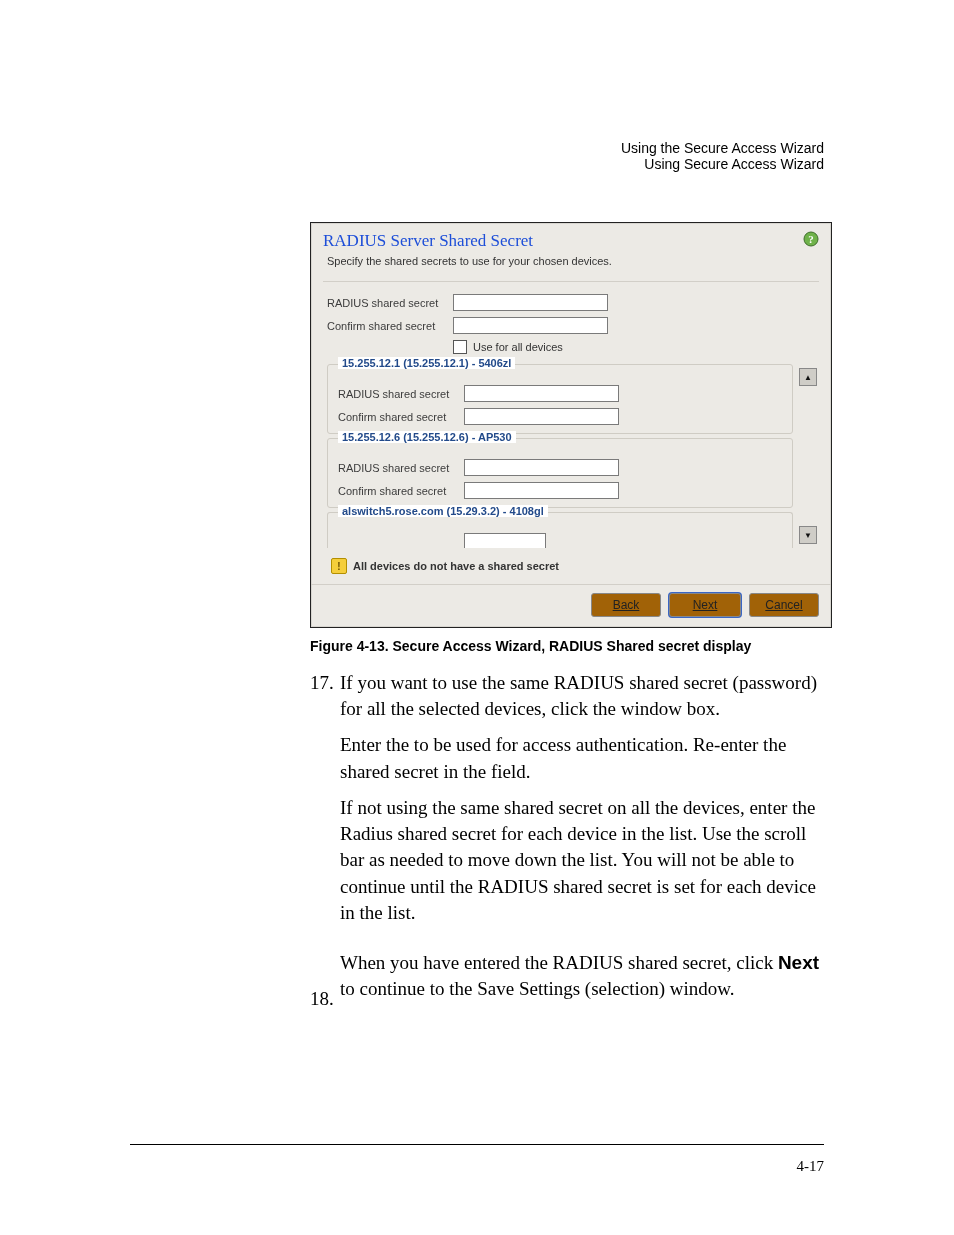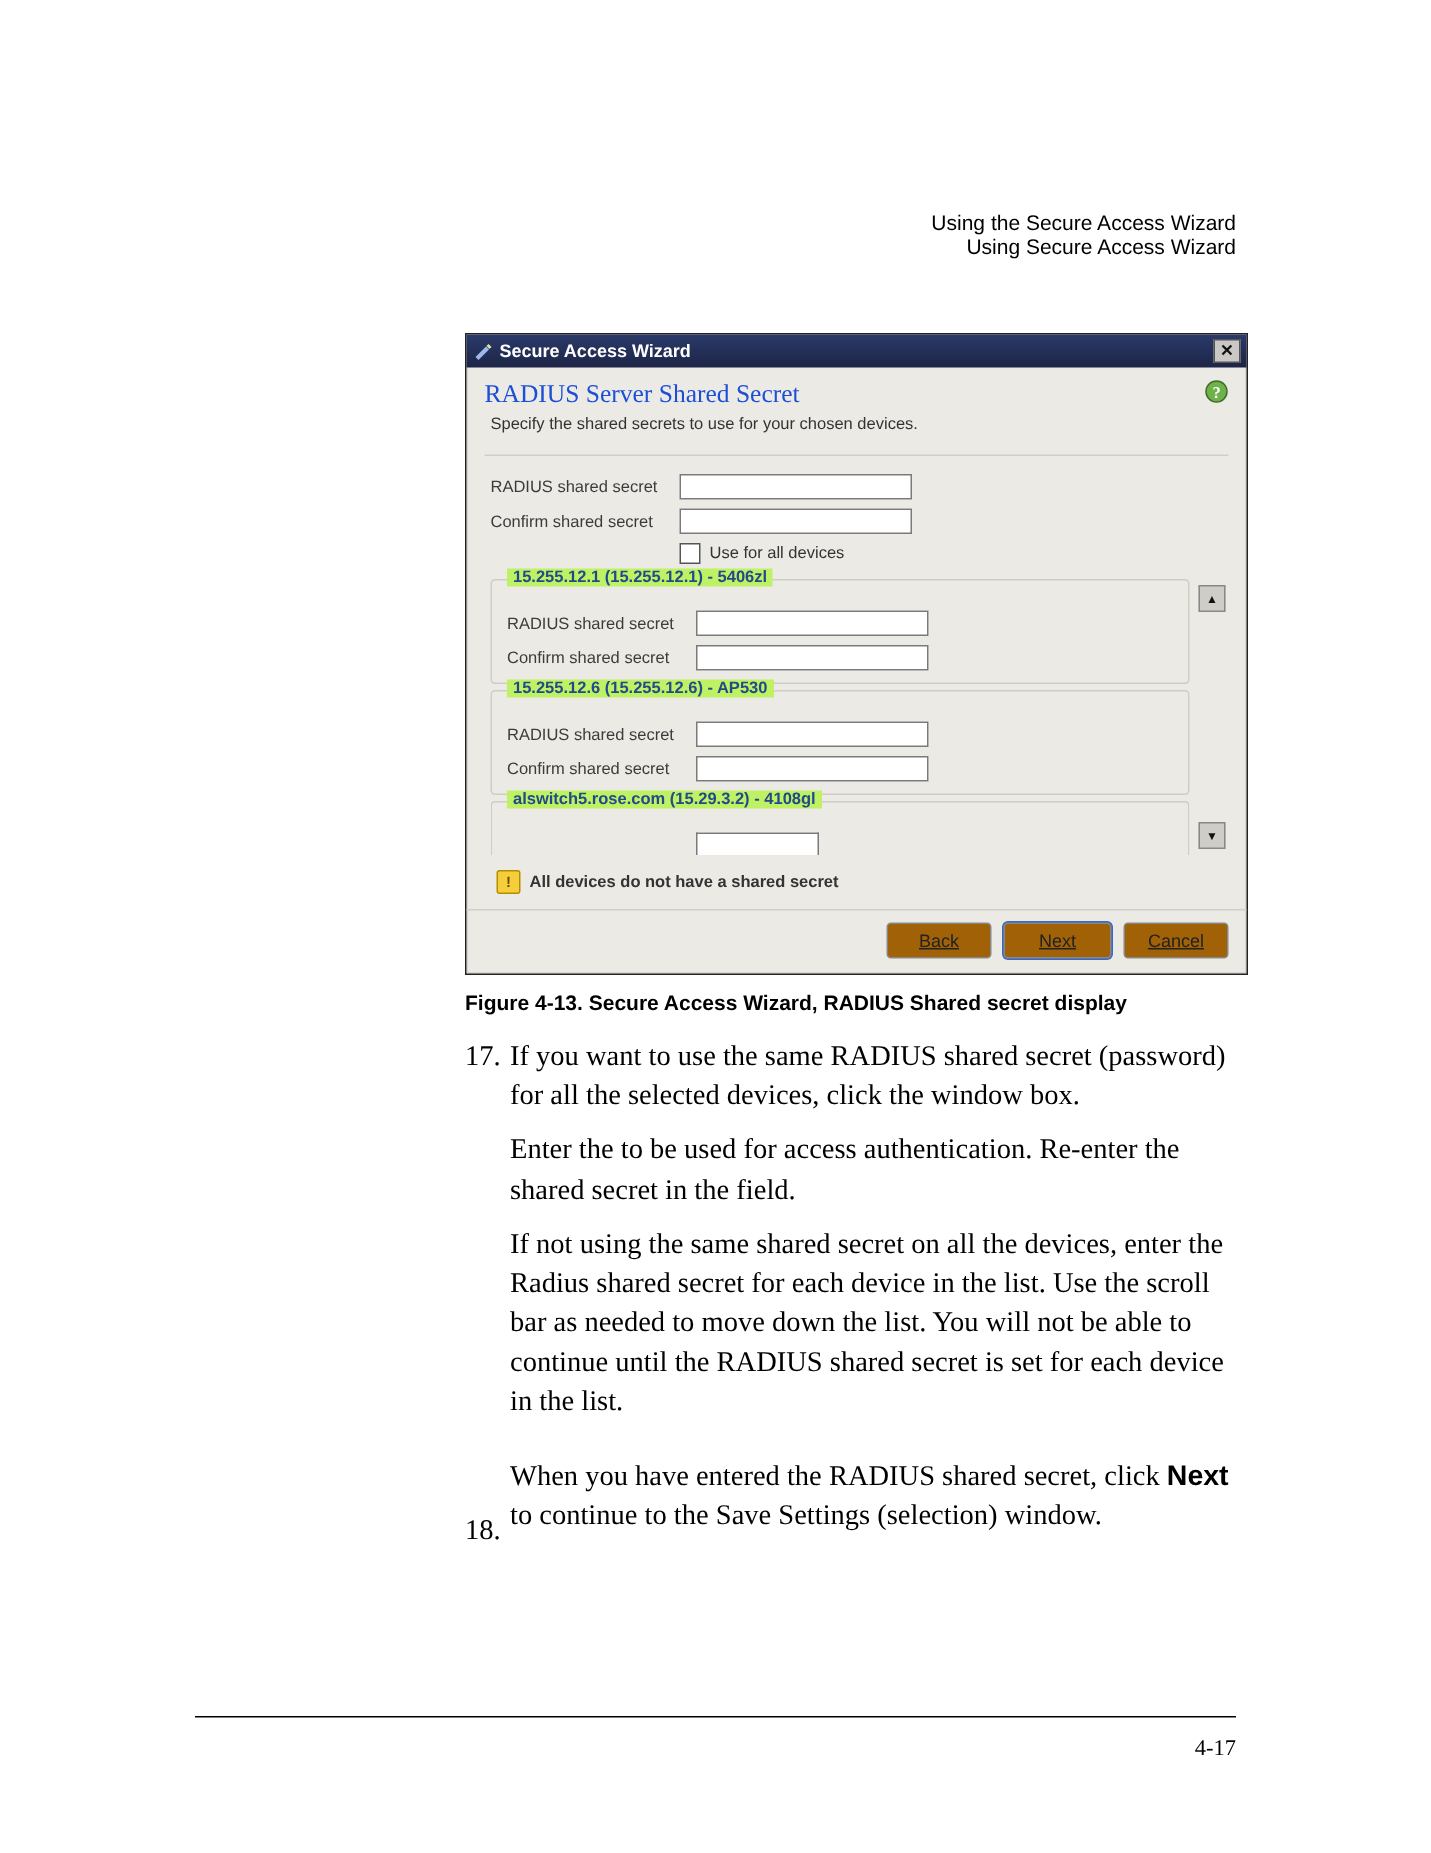--- a/index.html
+++ b/index.html
@@ -155,21 +155,21 @@
     margin: 0 22px 4px 0;
     position: relative;
   }
   .group-fieldset + .group-fieldset {
     border-top: 1px solid #cfccc4;
   }
   .group-legend {
     position: relative;
     top: -16px;
     margin-bottom: -10px;
-    background: #bef264;
+    background: #ffffff;
     display: inline-block;
     padding: 0 4px;
     color: #224a8a;
     font-weight: bold;
     font-size: 11px;
   }
   .partial-input {
     width: 80px;
     height: 14px;
     border-top: 1px solid #7a7a7a;
@@ -267,34 +267,20 @@
 
 <div class="page">
   <div class="header-block">
     <div class="h1">Using the Secure Access Wizard</div>
     <div class="h2">Using Secure Access Wizard</div>
   </div>
 
   <div class="content">
 
     <div class="dialog">
-      <div class="titlebar">
-        <div class="titlebar-left">
-          <span class="titlebar-icon">
-            <svg viewBox="0 0 14 14" width="14" height="14">
-              <path d="M2 11 L9 4 L11 6 L4 13 Z" fill="#9fb8e8"></path>
-              <path d="M10 3 L12 5" stroke="#e2e2a0" stroke-width="2"></path>
-            </svg>
-          </span>
-          <span>Secure Access Wizard</span>
-        </div>
-        <div class="closebox">
-          <span>✕</span>
-        </div>
-      </div>
 
       <div class="dlg-body">
         <div class="dlg-heading">
           <span>RADIUS Server Shared Secret</span>
           <span class="help-icon">
             <svg viewBox="0 0 16 16" width="16" height="16">
               <circle cx="8" cy="8" r="7" fill="#6fb24a" stroke="#3f6e2c"></circle>
               <text x="8" y="12" font-size="11" font-family="Georgia" text-anchor="middle" fill="#fff" font-weight="bold">?</text>
             </svg>
           </span>

